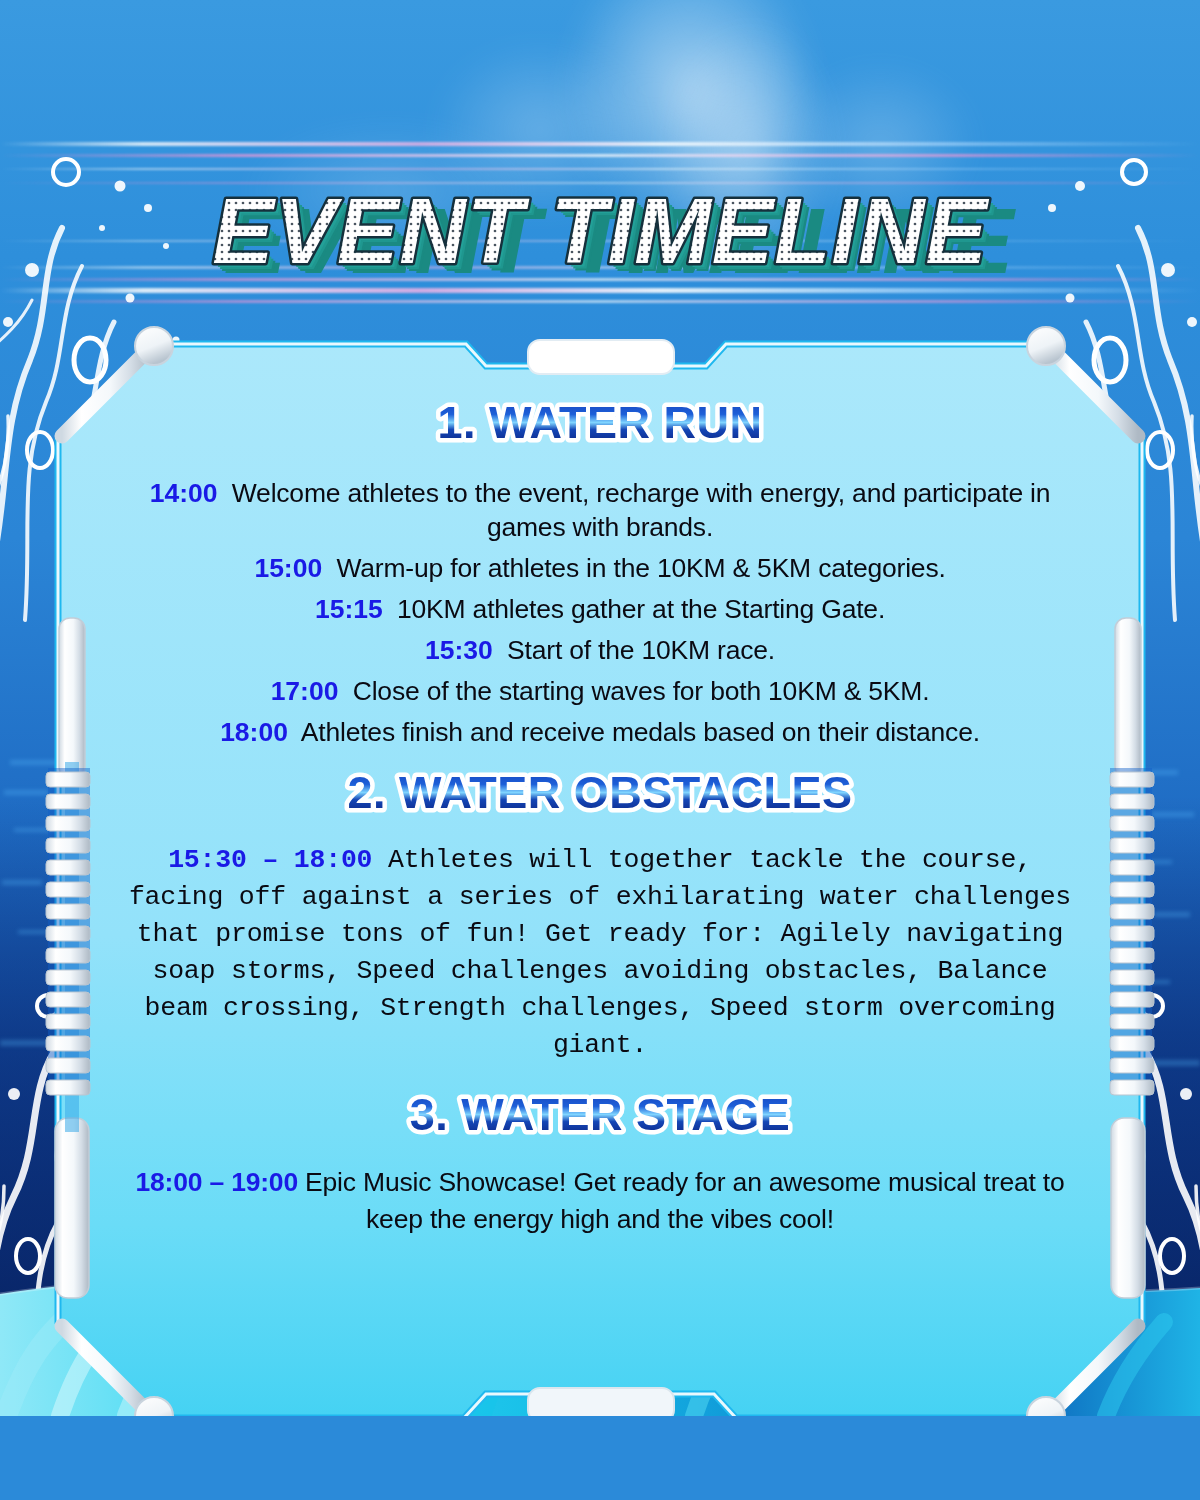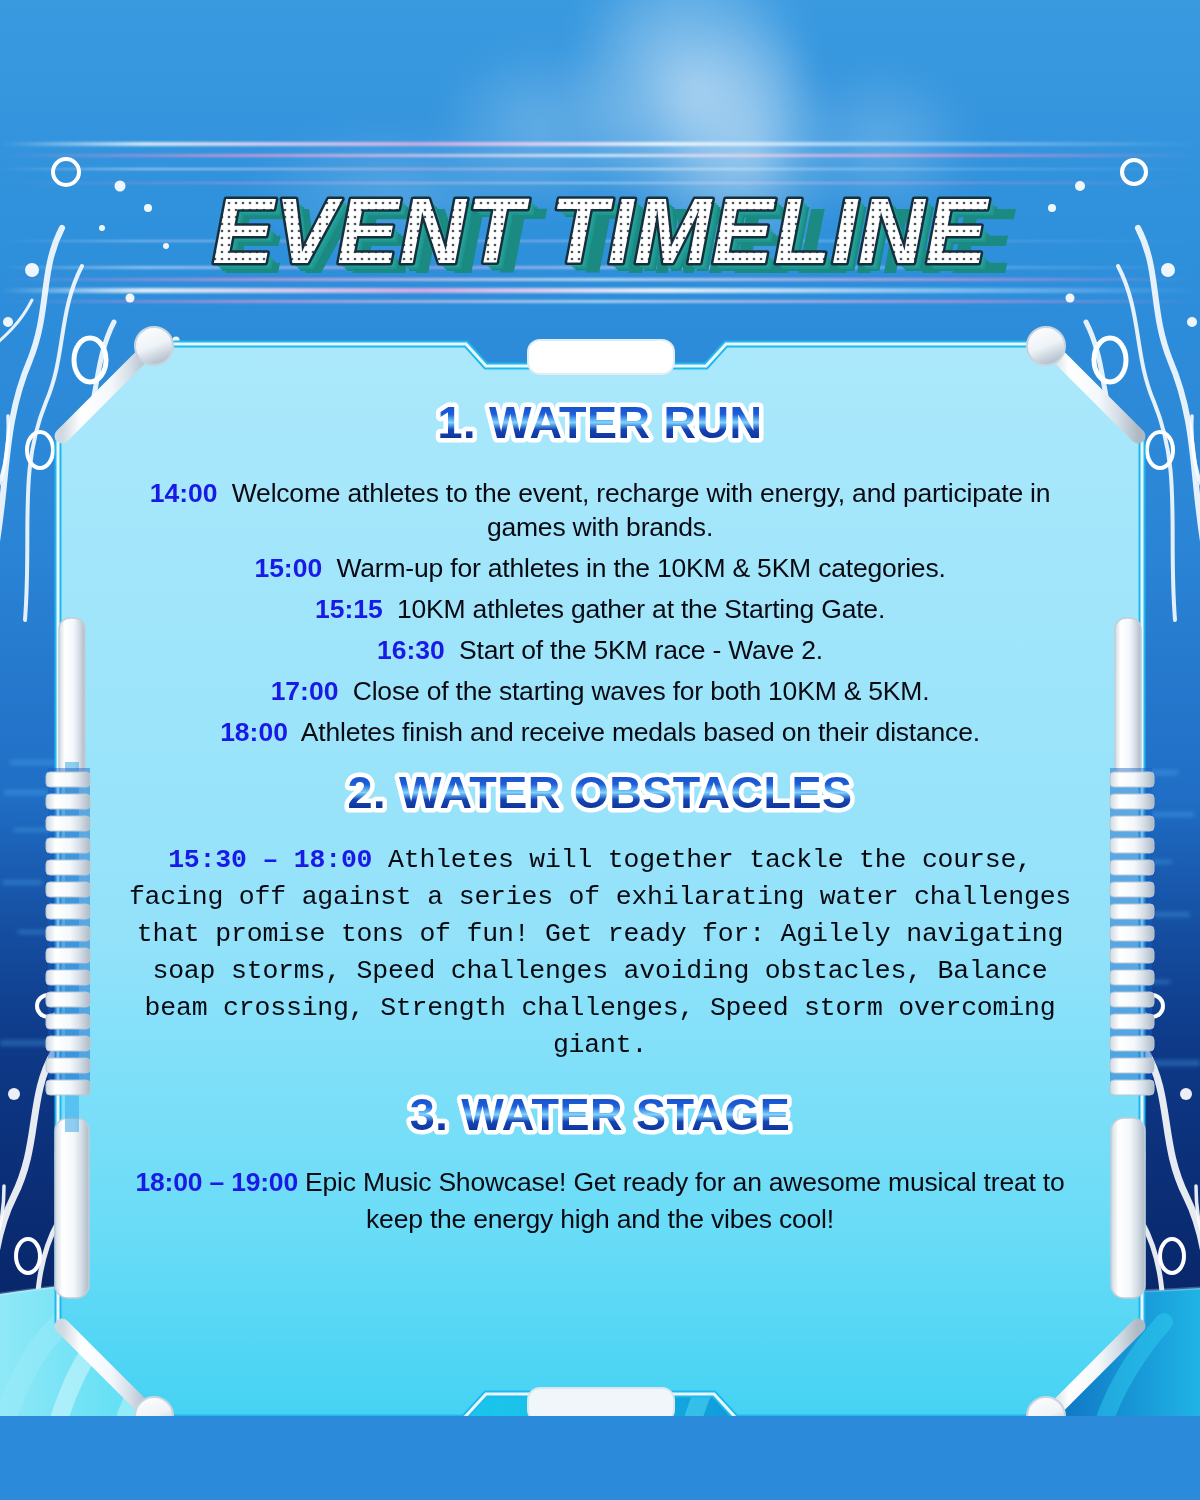--- a/index.html
+++ b/index.html
@@ -435,22 +435,22 @@
         </div>
         <div class="row">
           <span class="t">15:00</span>&nbsp;
           <span>Warm-up for athletes in the 10KM &amp; 5KM categories.</span>
         </div>
         <div class="row">
           <span class="t">15:15</span>&nbsp;
           <span>10KM athletes gather at the Starting Gate.</span>
         </div>
         <div class="row">
-          <span class="t">16:30</span>&nbsp;
-          <span>Start of the 5KM race - Wave 2.</span>
+          <span class="t">15:30</span>&nbsp;
+          <span>Start of the 10KM race.</span>
         </div>
         <div class="row">
           <span class="t">17:00</span>&nbsp;
           <span>Close of the starting waves for both 10KM &amp; 5KM.</span>
         </div>
         <div class="row">
           <span class="t">18:00</span>&nbsp;
           <span>Athletes finish and receive medals based on their distance.</span>
         </div>
       </div>

